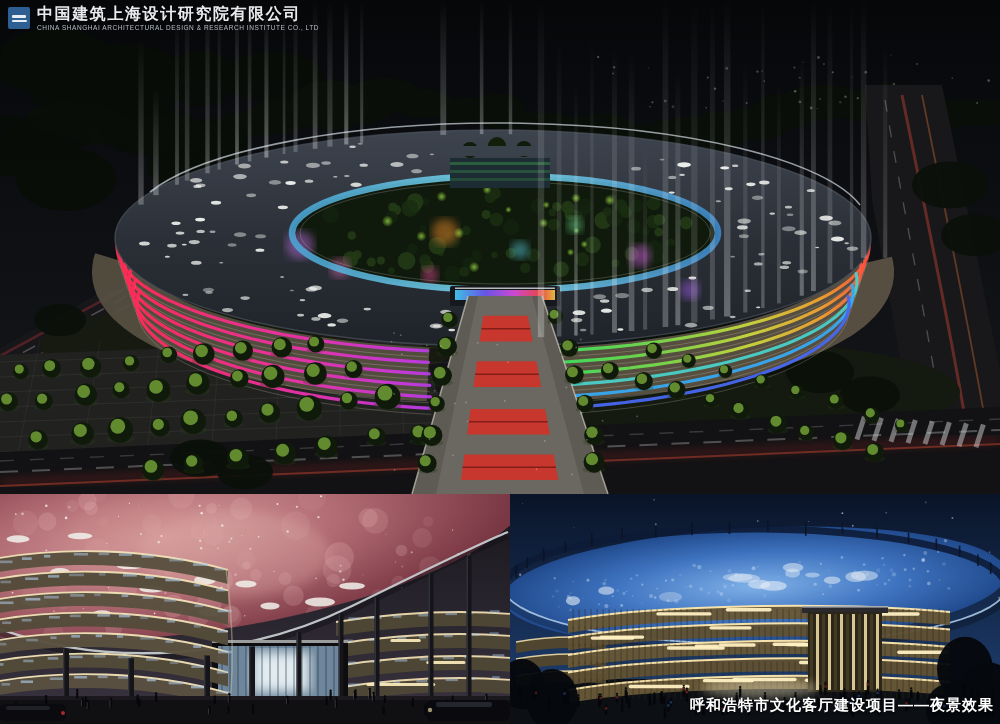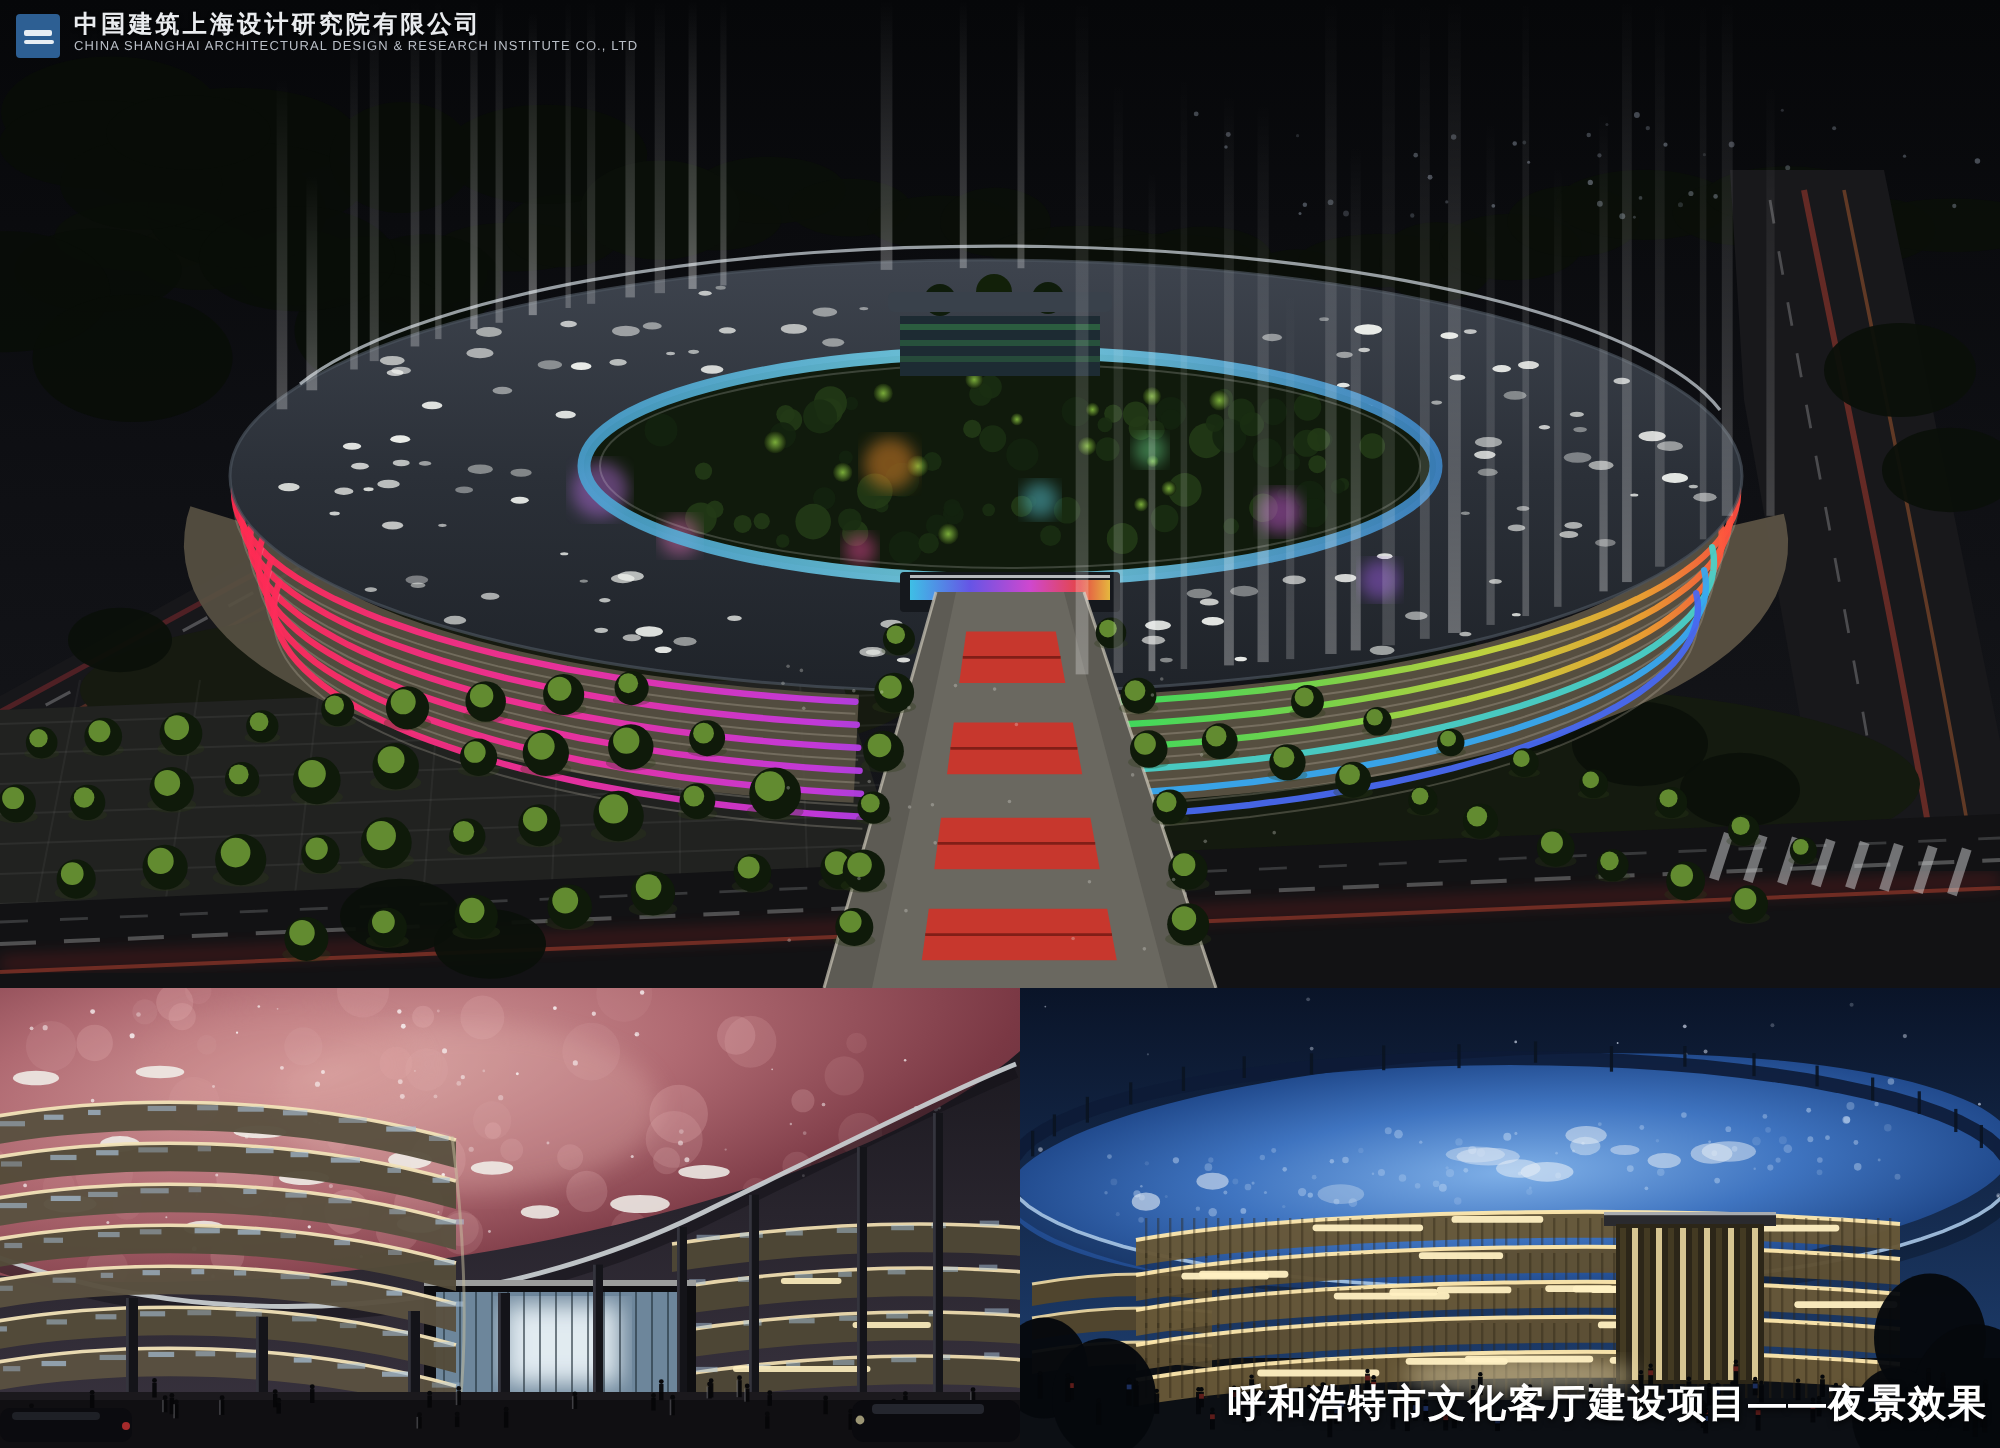--- a/index.html
+++ b/index.html
@@ -9,25 +9,25 @@
   #p-main{left:0;top:0;}
   #p-bl{left:0;top:494px;}
   #p-br{left:510px;top:494px;}
   
   .logo{position:absolute;left:8px;top:6px;display:flex;align-items:flex-start;gap:7px;z-index:5;}
   .logo-mark{width:22px;height:22px;background:#2d5f93;border-radius:2px;margin-top:1px;
              display:flex;flex-direction:column;justify-content:center;align-items:center;gap:2px;}
   .logo-mark .bar{width:14px;height:3px;background:#e8eef4;border-radius:1px;}
   .logo-mark .bar.small{width:15px;height:2px;}
   .logo-text{display:flex;flex-direction:column;line-height:1;}
-  .logo-cn{color:#e9ebee;font-size:12px;font-weight:700;letter-spacing:1.6px;
+  .logo-cn{color:#e9ebee;font-size:16px;font-weight:700;letter-spacing:1.6px;
            text-shadow:0 1px 2px rgba(0,0,0,.8);}
   .logo-en{color:#b9bec6;font-size:6.5px;letter-spacing:.55px;margin-top:3px;white-space:nowrap;}
   
-  .caption{position:absolute;right:6px;bottom:9px;z-index:5;color:#ffffff;font-size:19px;
+  .caption{position:absolute;right:6px;bottom:9px;z-index:5;color:#ffffff;font-size:15px;
            font-weight:600;letter-spacing:1px;text-shadow:0 1px 3px rgba(0,0,0,.85);}
 </style>
 </head>
 <body>
 
 <div class="board">
 
   <svg id="p-main" class="panel" width="1000" height="494" viewBox="0 0 1000 494">
     <defs>
       <linearGradient id="skyM" x1="0" y1="0" x2="0" y2="1">

